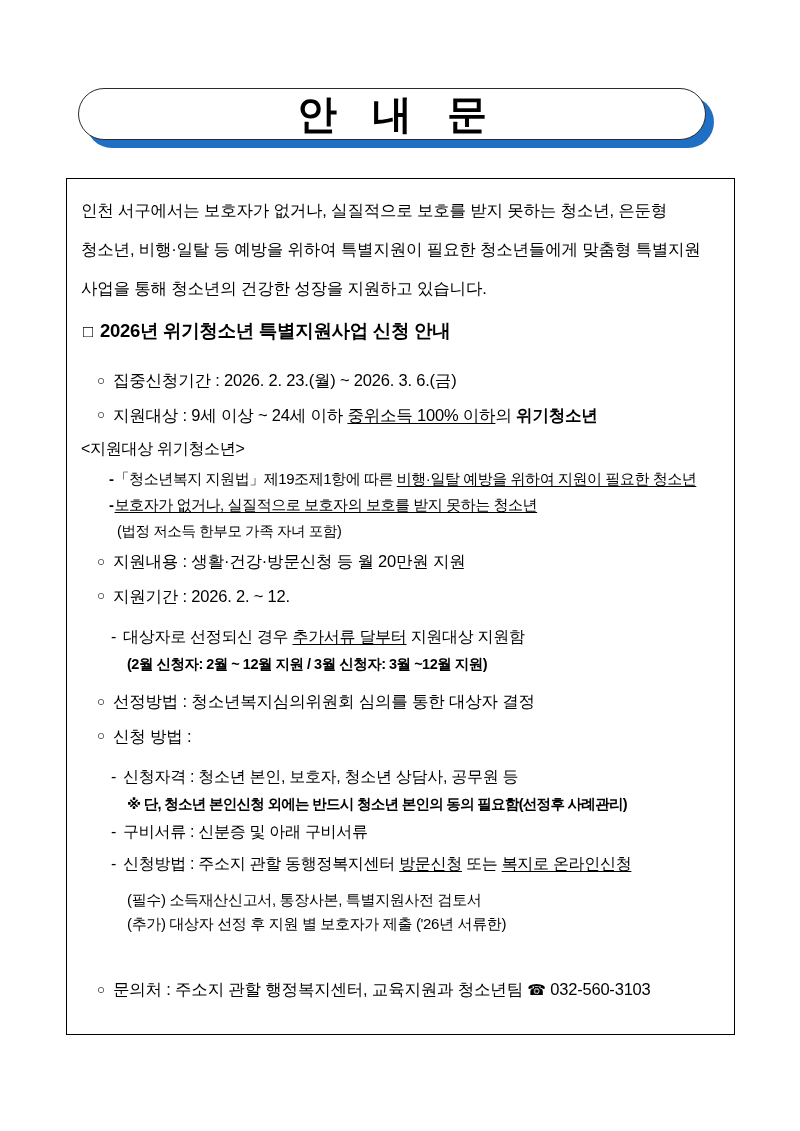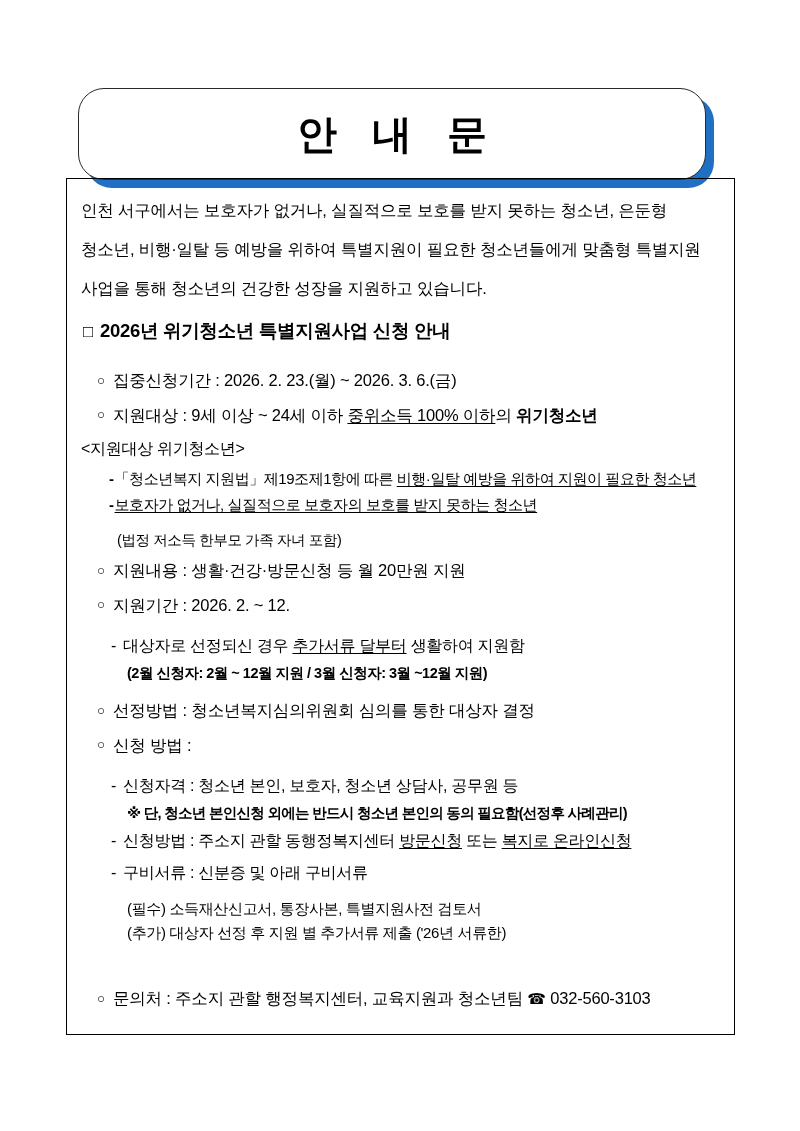--- a/index.html
+++ b/index.html
@@ -15,21 +15,21 @@
     color: #000000;
     -webkit-font-smoothing: antialiased;
   }
 
   
   .banner-wrap {
     position: absolute;
     left: 78px;
     top: 88px;
     width: 628px;
-    height: 92px;
+    height: 52px;
   }
   .banner-shadow {
     position: absolute;
     left: 8px;
     top: 8px;
     width: 100%;
     height: 100%;
     background: #1f6fc4;
     border-radius: 26px;
   }
@@ -124,21 +124,21 @@
     line-height: 26px;
     margin: 0 0 0 28px;
     letter-spacing: -0.45px;
     white-space: normal;
   }
   .lvl2-wrap .dash { font-weight: bold; }
 
   .paren {
     font-size: 14.5px;
     line-height: 26px;
-    margin: 9px 0 0 36px;
+    margin: 0 0 0 36px;
     letter-spacing: -0.4px;
   }
 
   .lvl2b {
     font-size: 16px;
     line-height: 32px;
     margin: 0 0 0 30px;
     letter-spacing: -0.3px;
     white-space: nowrap;
   }
@@ -221,21 +221,21 @@
     <span class="mk">○</span><span>지원내용</span> : <span>생활·건강·방문신청 등 월 20만원 지원</span>
   </div>
 
   <div class="lvl1">
     <span class="mk">○</span><span>지원기간</span> : <span>2026. 2. ~ 12.</span>
   </div>
 
   <div class="spacer-sm"></div>
 
   <div class="lvl2b">
-    <span class="dash">-</span><span>대상자로 선정되신 경우 </span><u>추가서류 달부터</u><span> 생활하여 지원함</span>
+    <span class="dash">-</span><span>대상자로 선정되신 경우 </span><u>추가서류 달부터</u><span> 지원대상 지원함</span>
   </div>
 
   <div class="note-bold">(2월 신청자: 2월 ~ 12월 지원 / 3월 신청자: 3월 ~12월 지원)</div>
 
   <div class="spacer-sm"></div>
 
   <div class="lvl1">
     <span class="mk">○</span><span>선정방법</span> : <span>청소년복지심의위원회 심의를 통한 대상자 결정</span>
   </div>
 
@@ -245,31 +245,31 @@
 
   <div class="spacer-sm"></div>
 
   <div class="lvl2b">
     <span class="dash">-</span><span>신청자격</span> : <span>청소년 본인, 보호자, 청소년 상담사, 공무원 등</span>
   </div>
 
   <div class="note-bold tighter">※ 단, 청소년 본인신청 외에는 반드시 청소년 본인의 동의 필요함(선정후 사례관리)</div>
 
   <div class="lvl2b">
+    <span class="dash">-</span><span>구비서류</span> : <span>신분증 및 아래 구비서류</span>
+  </div>
+
+  <div class="lvl2b">
     <span class="dash">-</span><span>신청방법</span> : <span>주소지 관할 동행정복지센터 </span><u>방문신청</u><span> 또는 </span><u>복지로 온라인신청</u>
   </div>
 
-  <div class="lvl2b">
-    <span class="dash">-</span><span>구비서류</span> : <span>신분증 및 아래 구비서류</span>
-  </div>
-
   <div class="spacer-sm"></div>
 
   <div class="sub-plain">(필수) 소득재산신고서, 통장사본, 특별지원사전 검토서</div>
-  <div class="sub-plain">(추가) 대상자 선정 후 지원 별 추가서류 제출 ('26년 서류한)</div>
+  <div class="sub-plain">(추가) 대상자 선정 후 지원 별 보호자가 제출 ('26년 서류한)</div>
 
   <div class="spacer-lg"></div>
   <div class="spacer-md"></div>
 
   <div class="lvl1">
     <span class="mk">○</span><span>문의처</span> : <span>주소지 관할 행정복지센터, 교육지원과 청소년팀</span> <span class="tel">☎</span> <span>032-560-3103</span>
   </div>
 
 </div>
 

